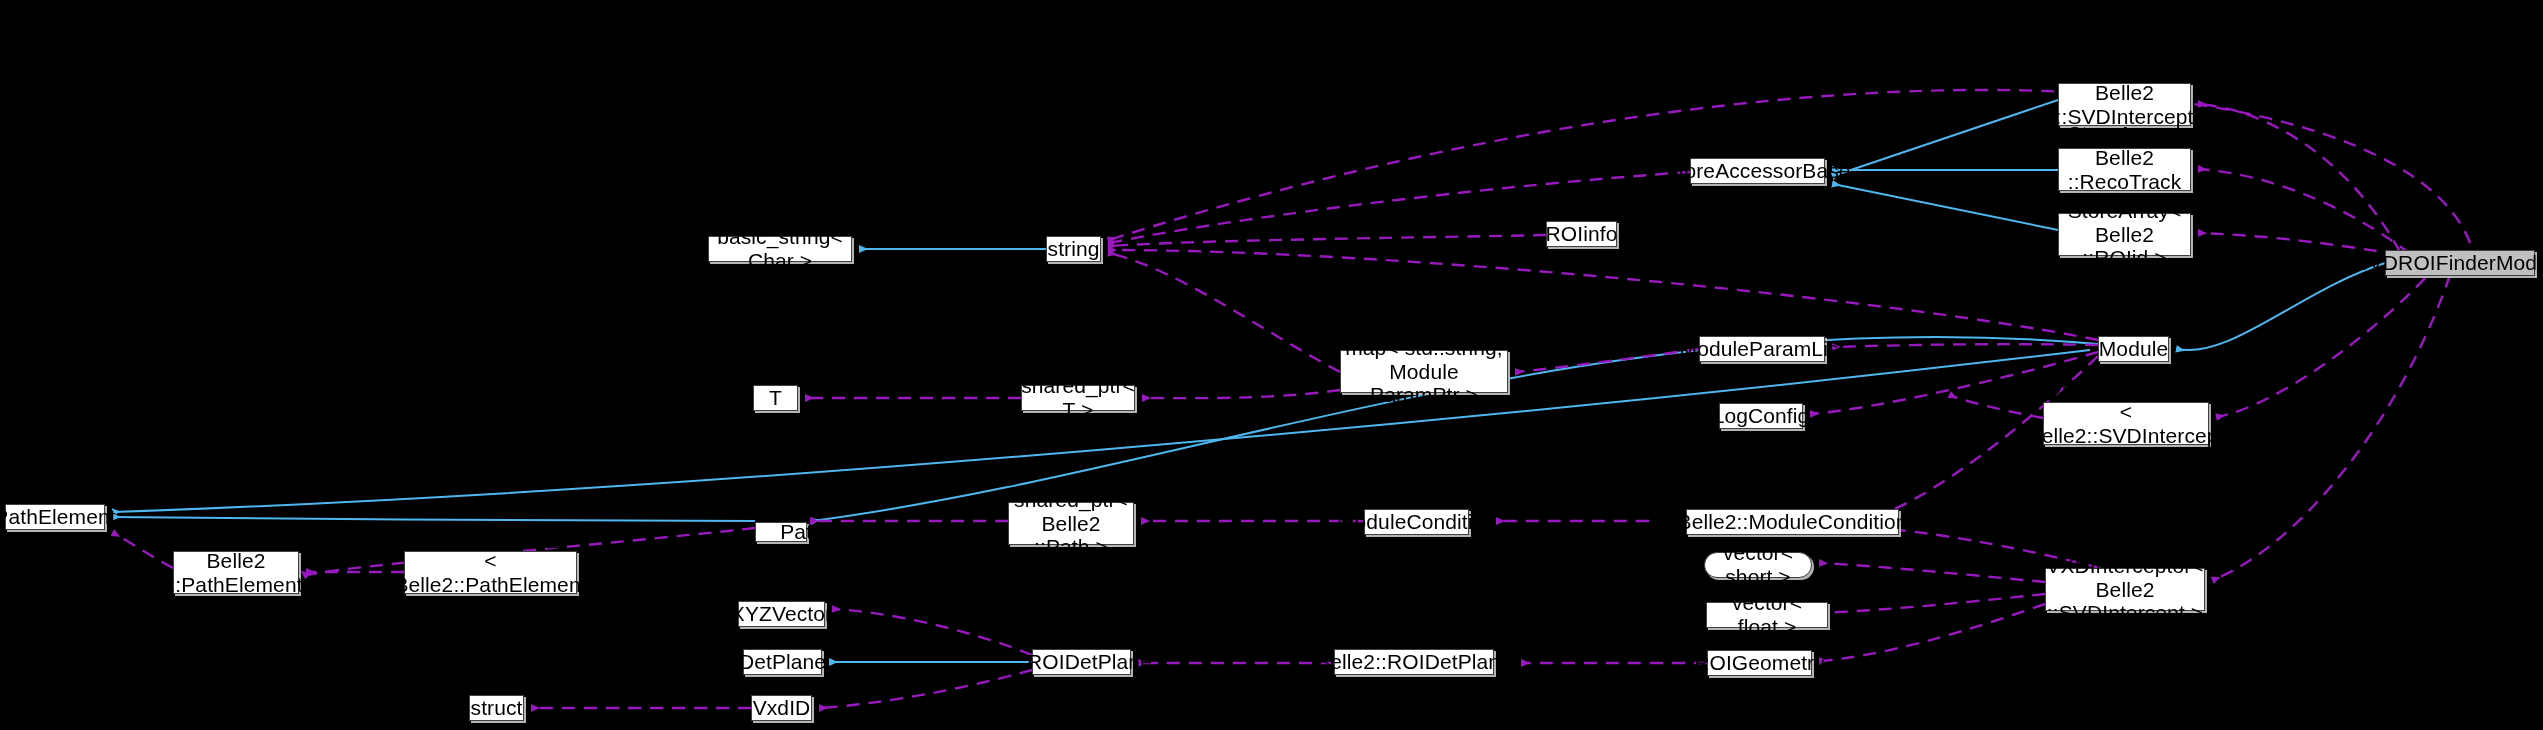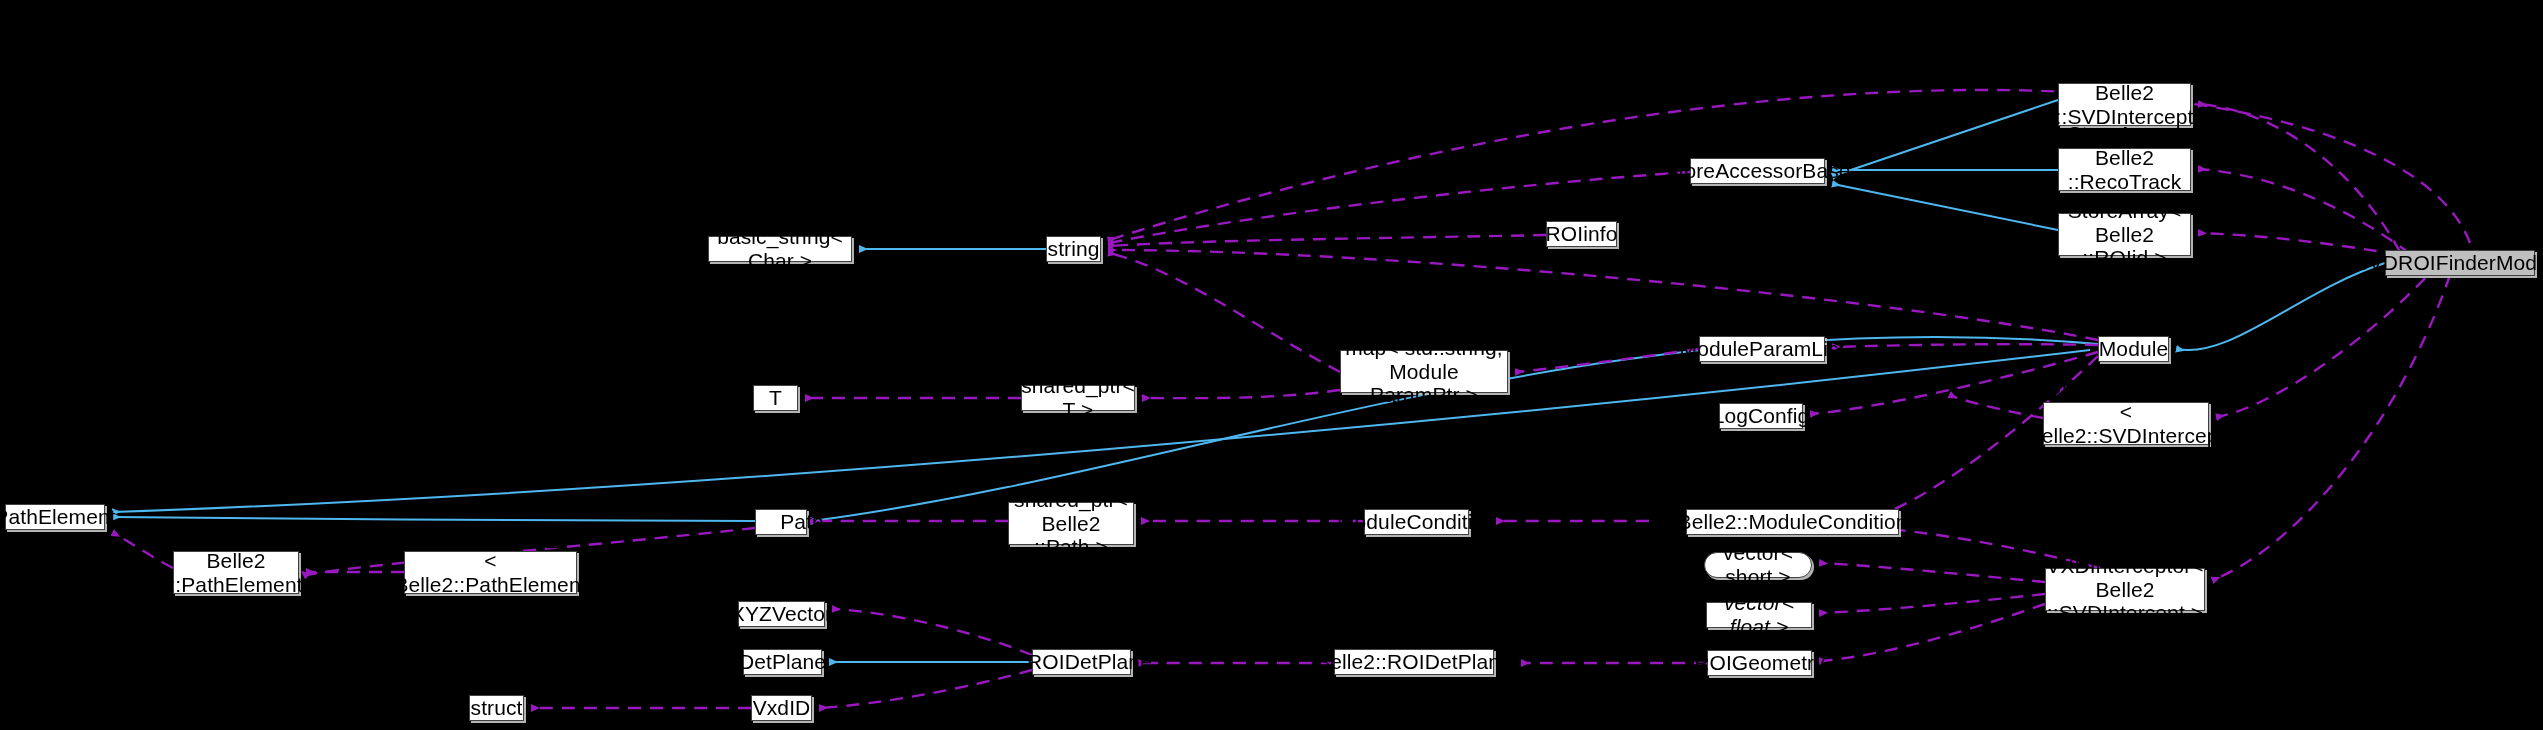--- a/index.html
+++ b/index.html
@@ -90,34 +90,34 @@
       <div class="node" style="left: 2098px; top: 336px; width: 71px; height: 26px;">Module</div>
       <div class="node" style="left: 1699px; top: 336px; width: 126px; height: 26px;">ModuleParamList</div>
       <div class="node" style="left: 1340px; top: 350px; width: 168px; height: 43px;">map&lt; std::string, Module
 ParamPtr &gt;</div>
       <div class="node" style="left: 1719px; top: 403px; width: 84px; height: 26px;">LogConfig</div>
       <div class="node" style="left: 753px; top: 385px; width: 45px; height: 26px;">T</div>
       <div class="node" style="left: 1021px; top: 385px; width: 114px; height: 26px;">shared_ptr&lt; T &gt;</div>
       <div class="node" style="left: 2043px; top: 402px; width: 166px; height: 43px;">ROIToUnitTranslator
 &lt; Belle2::SVDIntercept &gt;</div>
       <div class="node" style="left: 5px; top: 504px; width: 100px; height: 26px;">PathElement</div>
-      <div class="node" style="left: 755px; top: 509px; width: 48px; height: 26px; padding-left: 46px;">Path</div>
+      <div class="node" style="left: 755px; top: 522px; width: 48px; height: 20px; padding-left: 46px;">Path</div>
       <div class="node" style="left: 1008px; top: 502px; width: 126px; height: 43px;">shared_ptr&lt; Belle2
 ::Path &gt;</div>
       <div class="node" style="left: 1364px; top: 509px; width: 105px; height: 26px;">ModuleCondition</div>
       <div class="node" style="left: 1649px; top: 509px; width: 213px; height: 26px; margin-left: 37px;">vector&lt; Belle2::ModuleCondition &gt;</div>
       <div class="node" style="left: 173px; top: 551px; width: 126px; height: 43px;">shared_ptr&lt; Belle2
 ::PathElement &gt;</div>
       <div class="node" style="left: 404px; top: 551px; width: 173px; height: 43px;">list&lt; std::shared_ptr
 &lt; Belle2::PathElement &gt; &gt;</div>
       <div class="node" style="left: 1704px; top: 552px; width: 108px; height: 26px; border-radius: 13px;">vector&lt; short &gt;</div>
       <div class="node" style="left: 2045px; top: 568px; width: 160px; height: 43px;">VXDInterceptor&lt; Belle2
 ::SVDIntercept &gt;</div>
       <div class="node" style="left: 738px; top: 601px; width: 87px; height: 26px;">XYZVector</div>
-      <div class="node" style="left: 1706px; top: 602px; width: 106px; height: 26px; font-style: italic;">vector&lt; float &gt;</div>
+      <div class="node" style="left: 1706px; top: 602px; width: 122px; height: 26px;">vector&lt; float &gt;</div>
       <div class="node" style="left: 743px; top: 649px; width: 79px; height: 26px;">DetPlane</div>
       <div class="node" style="left: 1032px; top: 649px; width: 99px; height: 26px; padding-left: 20px;">ROIDetPlane</div>
       <div class="node" style="left: 1334px; top: 649px; width: 160px; height: 26px;">list&lt; Belle2::ROIDetPlane &gt;</div>
       <div class="node" style="left: 1707px; top: 650px; width: 105px; height: 26px;">ROIGeometry</div>
       <div class="node" style="left: 469px; top: 695px; width: 55px; height: 26px;">struct</div>
       <div class="node" style="left: 751px; top: 695px; width: 61px; height: 26px;">VxdID</div>
     </div>
 </div>
 
 </body></html>

